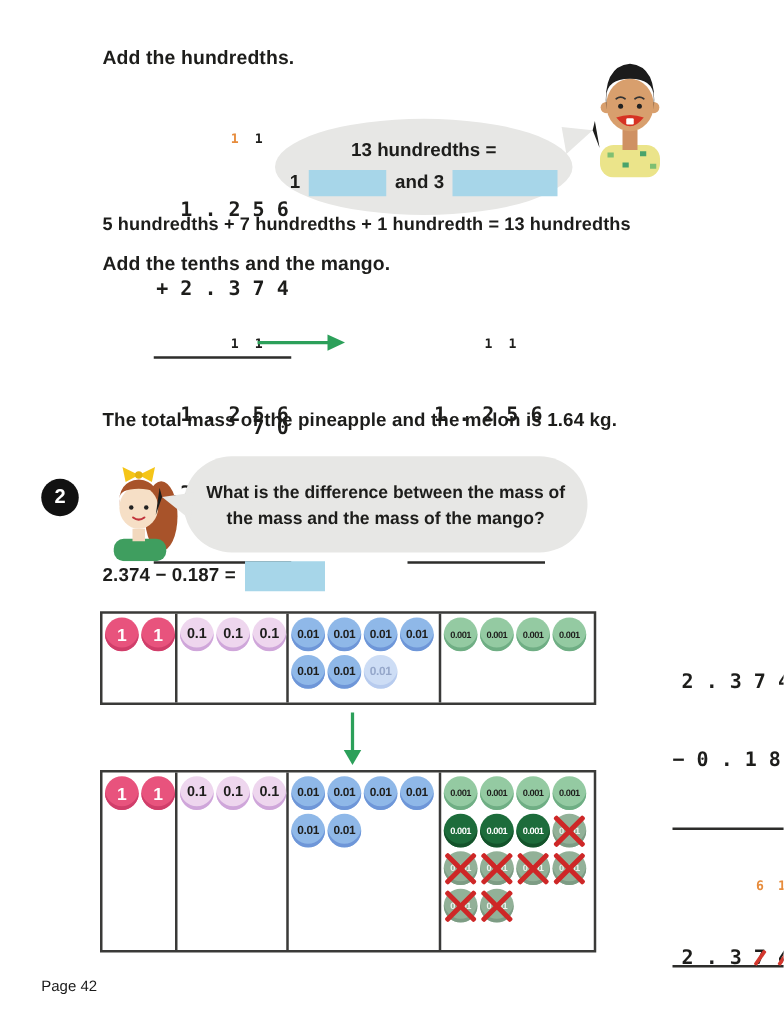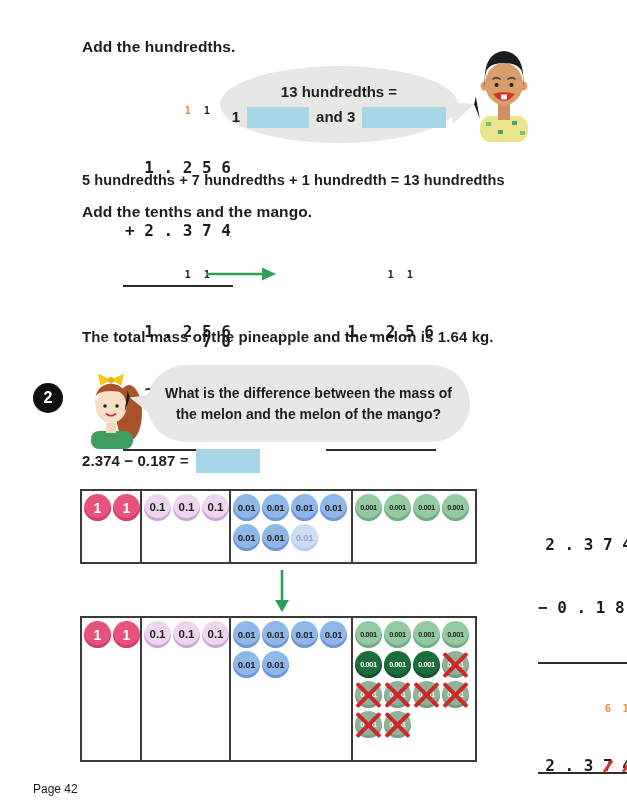--- a/index.html
+++ b/index.html
@@ -74,21 +74,21 @@
 
   <div class="abs arith" style="left:83px;top:60px;width:110px">
     <div class="carries"><span class="cc orange">1</span><span class="cc"></span><span class="cc">1</span><span class="cc"></span><span class="cc"></span></div>
     <div class="arow">1 . 2 5 6</div>
     <div class="arow">+ 2 . 3 7 4</div>
     <div class="rule"></div>
     <div class="arow">7 0</div>
     <div class="rule"></div>
   </div>
 
-  <div class="abs bubble bub1" style="left:220px;top:66px;width:238px;height:77px">
+  <div class="abs bubble bub1" style="left:220px;top:95px;width:238px;height:77px">
     <div class="bubline">13 hundredths =</div>
     <div style="display:flex;align-items:center;gap:7px;margin-top:3px">
       <span class="bubline">1</span>
       <span class="blank" style="display:inline-block;width:62px;height:21px"></span>
       <span class="bubline">and 3</span>
       <span class="blank" style="display:inline-block;width:84px;height:21px"></span>
     </div>
   </div>
   <div class="abs tail" style="left:451px;top:99px;border-top:7px solid transparent;border-bottom:15px solid transparent;border-left:24px solid #e7e7e5;transform:rotate(-10deg)"></div>
 
@@ -150,21 +150,21 @@
     <path d="M27 11 L14 4.5 L16.5 16.5 Z" fill="#f5c518"></path>
     <path d="M27 11 L40 4.5 L37.5 16.5 Z" fill="#f5c518"></path>
     <circle cx="27" cy="11" r="3" fill="#e3b312"></circle>
     <circle cx="21" cy="37" r="1.8" fill="#222"></circle>
       <circle cx="33" cy="37" r="1.8" fill="#222"></circle>
     <path d="M22.5 45 Q27 48.5 31.5 45" stroke="#c1343c" stroke-width="1.7" fill="none" stroke-linecap="round"></path>
   </svg>
 
   <div class="abs bubble bub2" style="left:147px;top:365px;width:323px;height:77px">
     <div class="bubline2">What is the difference between the mass of</div>
-    <div class="bubline2">the melon and the melon of the mango?</div>
+    <div class="bubline2">the mass and the mass of the mango?</div>
   </div>
   <div class="abs tail" style="left:126px;top:392px;border-top:7px solid transparent;border-bottom:15px solid transparent;border-right:25px solid #e7e7e5;transform:rotate(8deg)"></div>
 
   <div class="abs txt" style="left:82px;top:452px;font-size:15px">2.374 − 0.187 =</div>
   <div class="abs blank" style="left:196px;top:449px;width:64px;height:24px"></div>
 
   <div class="abs pv" style="left:80px;top:489px;width:397px;height:75px">
       <div class="pv-col">
         <div class="pv-row">
           <span class="dwrap"><span class="disc s-pink l-1">1</span></span>

